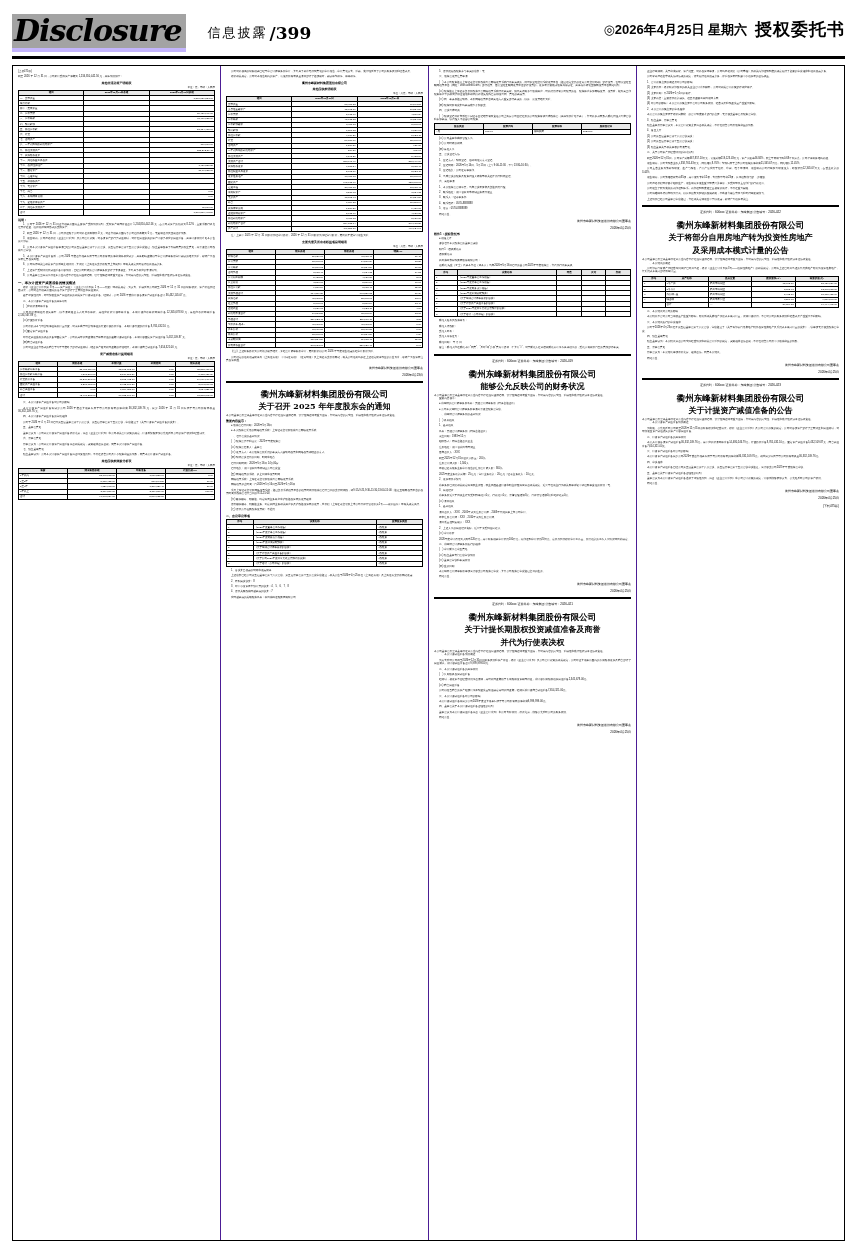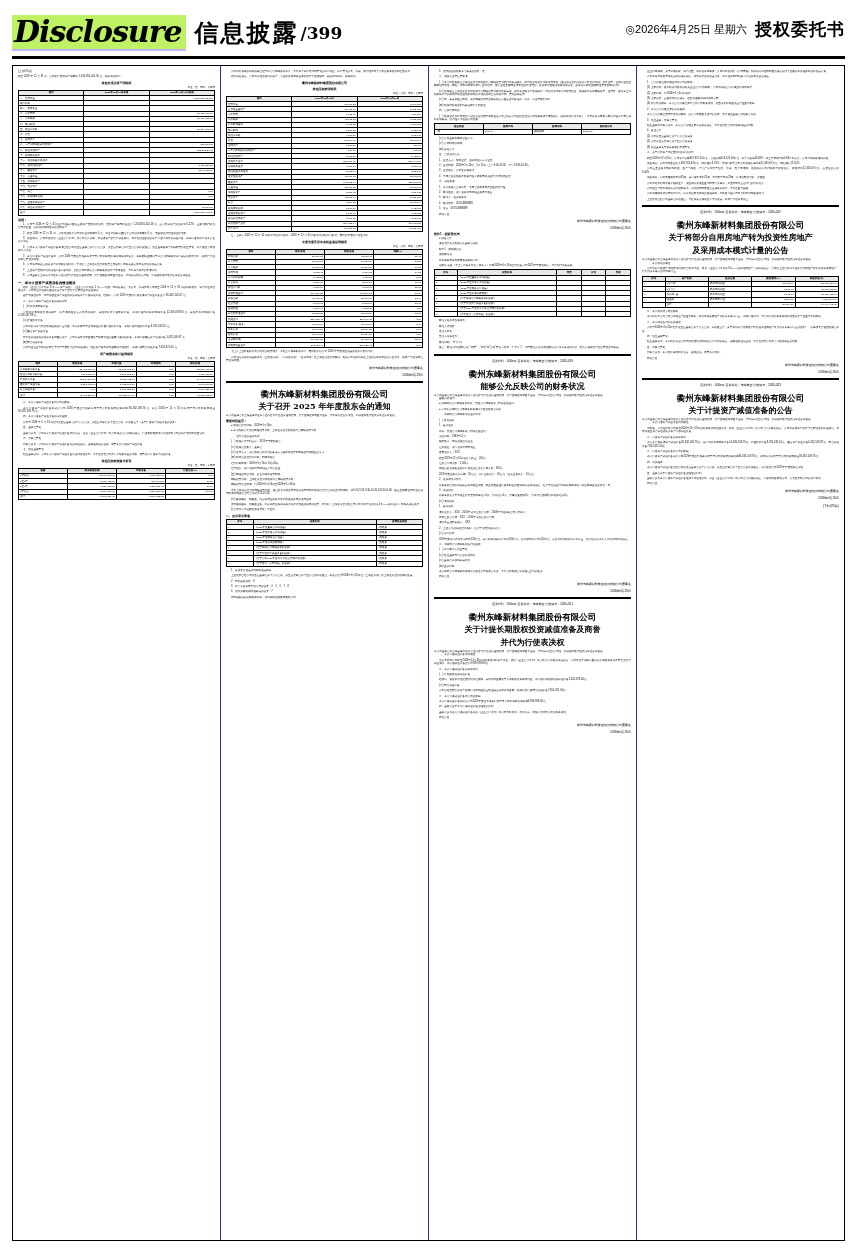--- a/index.html
+++ b/index.html
@@ -1,24 +1,24 @@
 <!DOCTYPE html>
 <html><head>
 <meta charset="utf-8">
 <style>
   html,body{margin:0;padding:0;background:#b9b9b9;}
   body{font-family:"Liberation Sans","DejaVu Sans",sans-serif;}
   .page{width:857px;height:1254px;background:#fff;margin:0 auto;position:relative;box-sizing:border-box;padding:10px 12px 8px 12px;}
   
   .masthead{height:46px;border-bottom:3px solid #000;display:flex;align-items:center;position:relative;}
-  .mh-logo{font-family:"DejaVu Serif","Liberation Serif",serif;font-weight:bold;font-style:italic;font-size:30px;letter-spacing:-1px;color:#000;background:#bef264;padding:0 4px 0 2px;border-bottom:2px solid #c4b5fd;line-height:34px;text-align:right;}
-  .mh-cn{font-size:24px;font-weight:bold;margin-left:9px;letter-spacing:2px;}
+  .mh-logo{font-family:"DejaVu Serif","Liberation Serif",serif;font-weight:bold;font-style:italic;font-size:30px;letter-spacing:-1px;color:#000;background:#a3a3a3;padding:0 4px 0 2px;border-bottom:4px solid #c4b5fd;line-height:34px;text-align:right;}
+  .mh-cn{font-size:13px;font-weight:normal;margin-left:22px;letter-spacing:2px;}
   .mh-num{font-size:17px;font-weight:bold;margin-left:2px;font-family:"DejaVu Serif",serif;}
   .mh-right{position:absolute;right:0;top:8px;display:flex;align-items:center;gap:8px;}
-  .mh-date{font-size:11px;}
+  .mh-date{font-size:13px;font-weight:bold;}
   .mh-paper{font-family:"DejaVu Serif","Liberation Serif",serif;font-weight:bold;font-size:17px;letter-spacing:1px;}
   
   .sheet{margin-top:6px;border:1px solid #000;height:1176px;box-sizing:border-box;display:flex;}
   .col{flex:1;padding:4px 5px;box-sizing:border-box;overflow:hidden;position:relative;}
   .col + .col{border-left:1px solid #4c1d95;}
   
   .tiny{font-size:2.6px;line-height:3.4px;text-align:justify;color:#111;}
   .tiny p{margin:0 0 2px 0;text-indent:5px;}
   .lbl{font-size:3px;line-height:4px;margin:2px 0 1px 0;font-weight:bold;}
   .lbl-c{font-size:3px;line-height:4px;text-align:center;margin:1px 0;}

